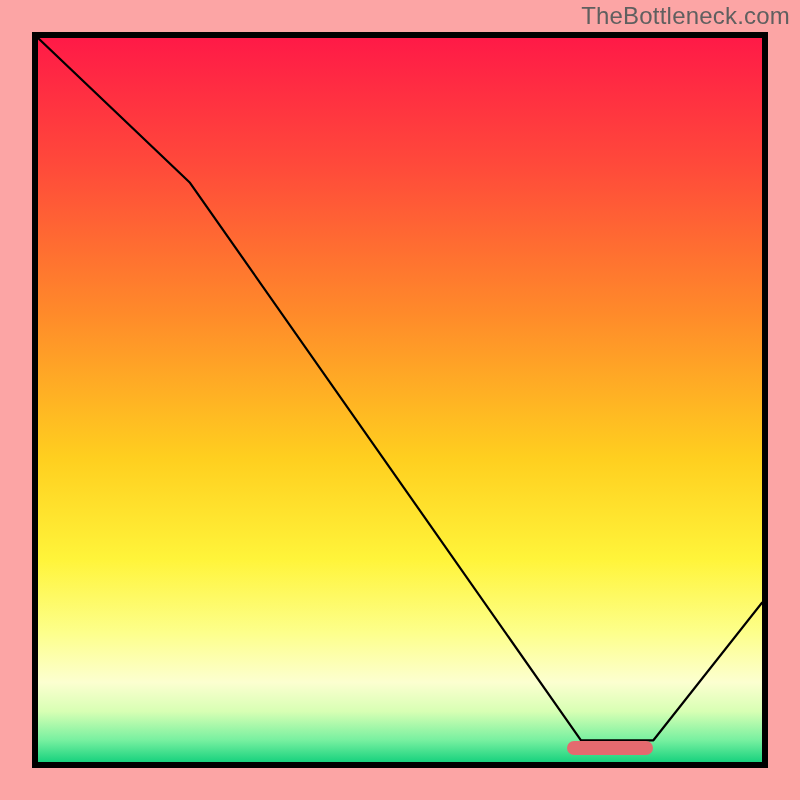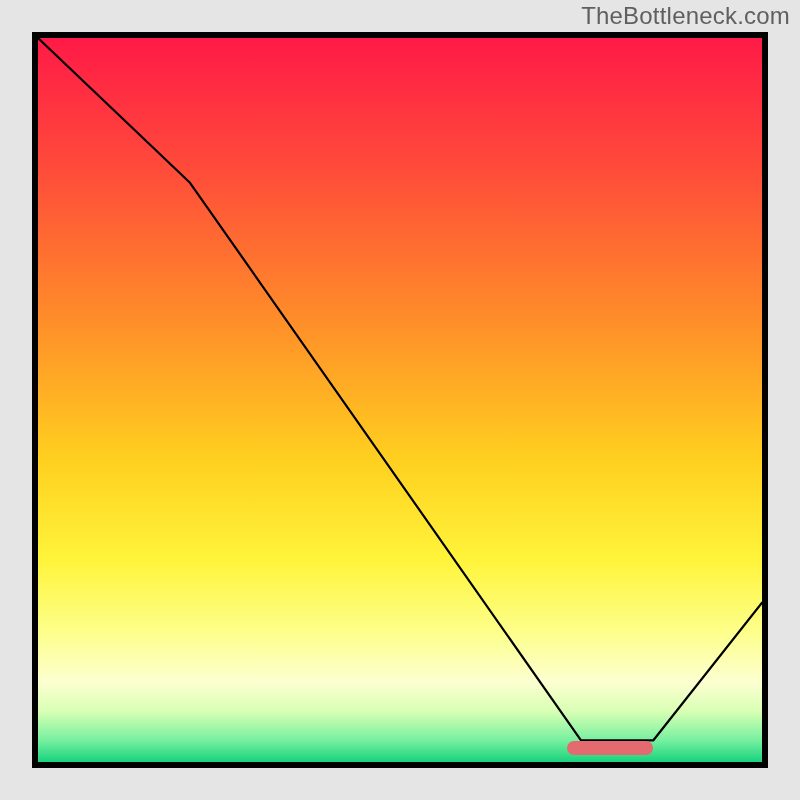--- a/index.html
+++ b/index.html
@@ -8,21 +8,21 @@
     width: 800px;
     height: 800px;
     background: #ffffff;
     overflow: hidden;
     font-family: Arial, Helvetica, sans-serif;
   }
   .outer {
     position: relative;
     width: 800px;
     height: 800px;
-    background: #e5e5e5;
+    background: #fca5a5;
   }
   .watermark {
     position: absolute;
     top: 2px;
     right: 10px;
     color: #5f5f5f;
     font-size: 24px;
     font-weight: 500;
     letter-spacing: 0.2px;
     z-index: 10;

